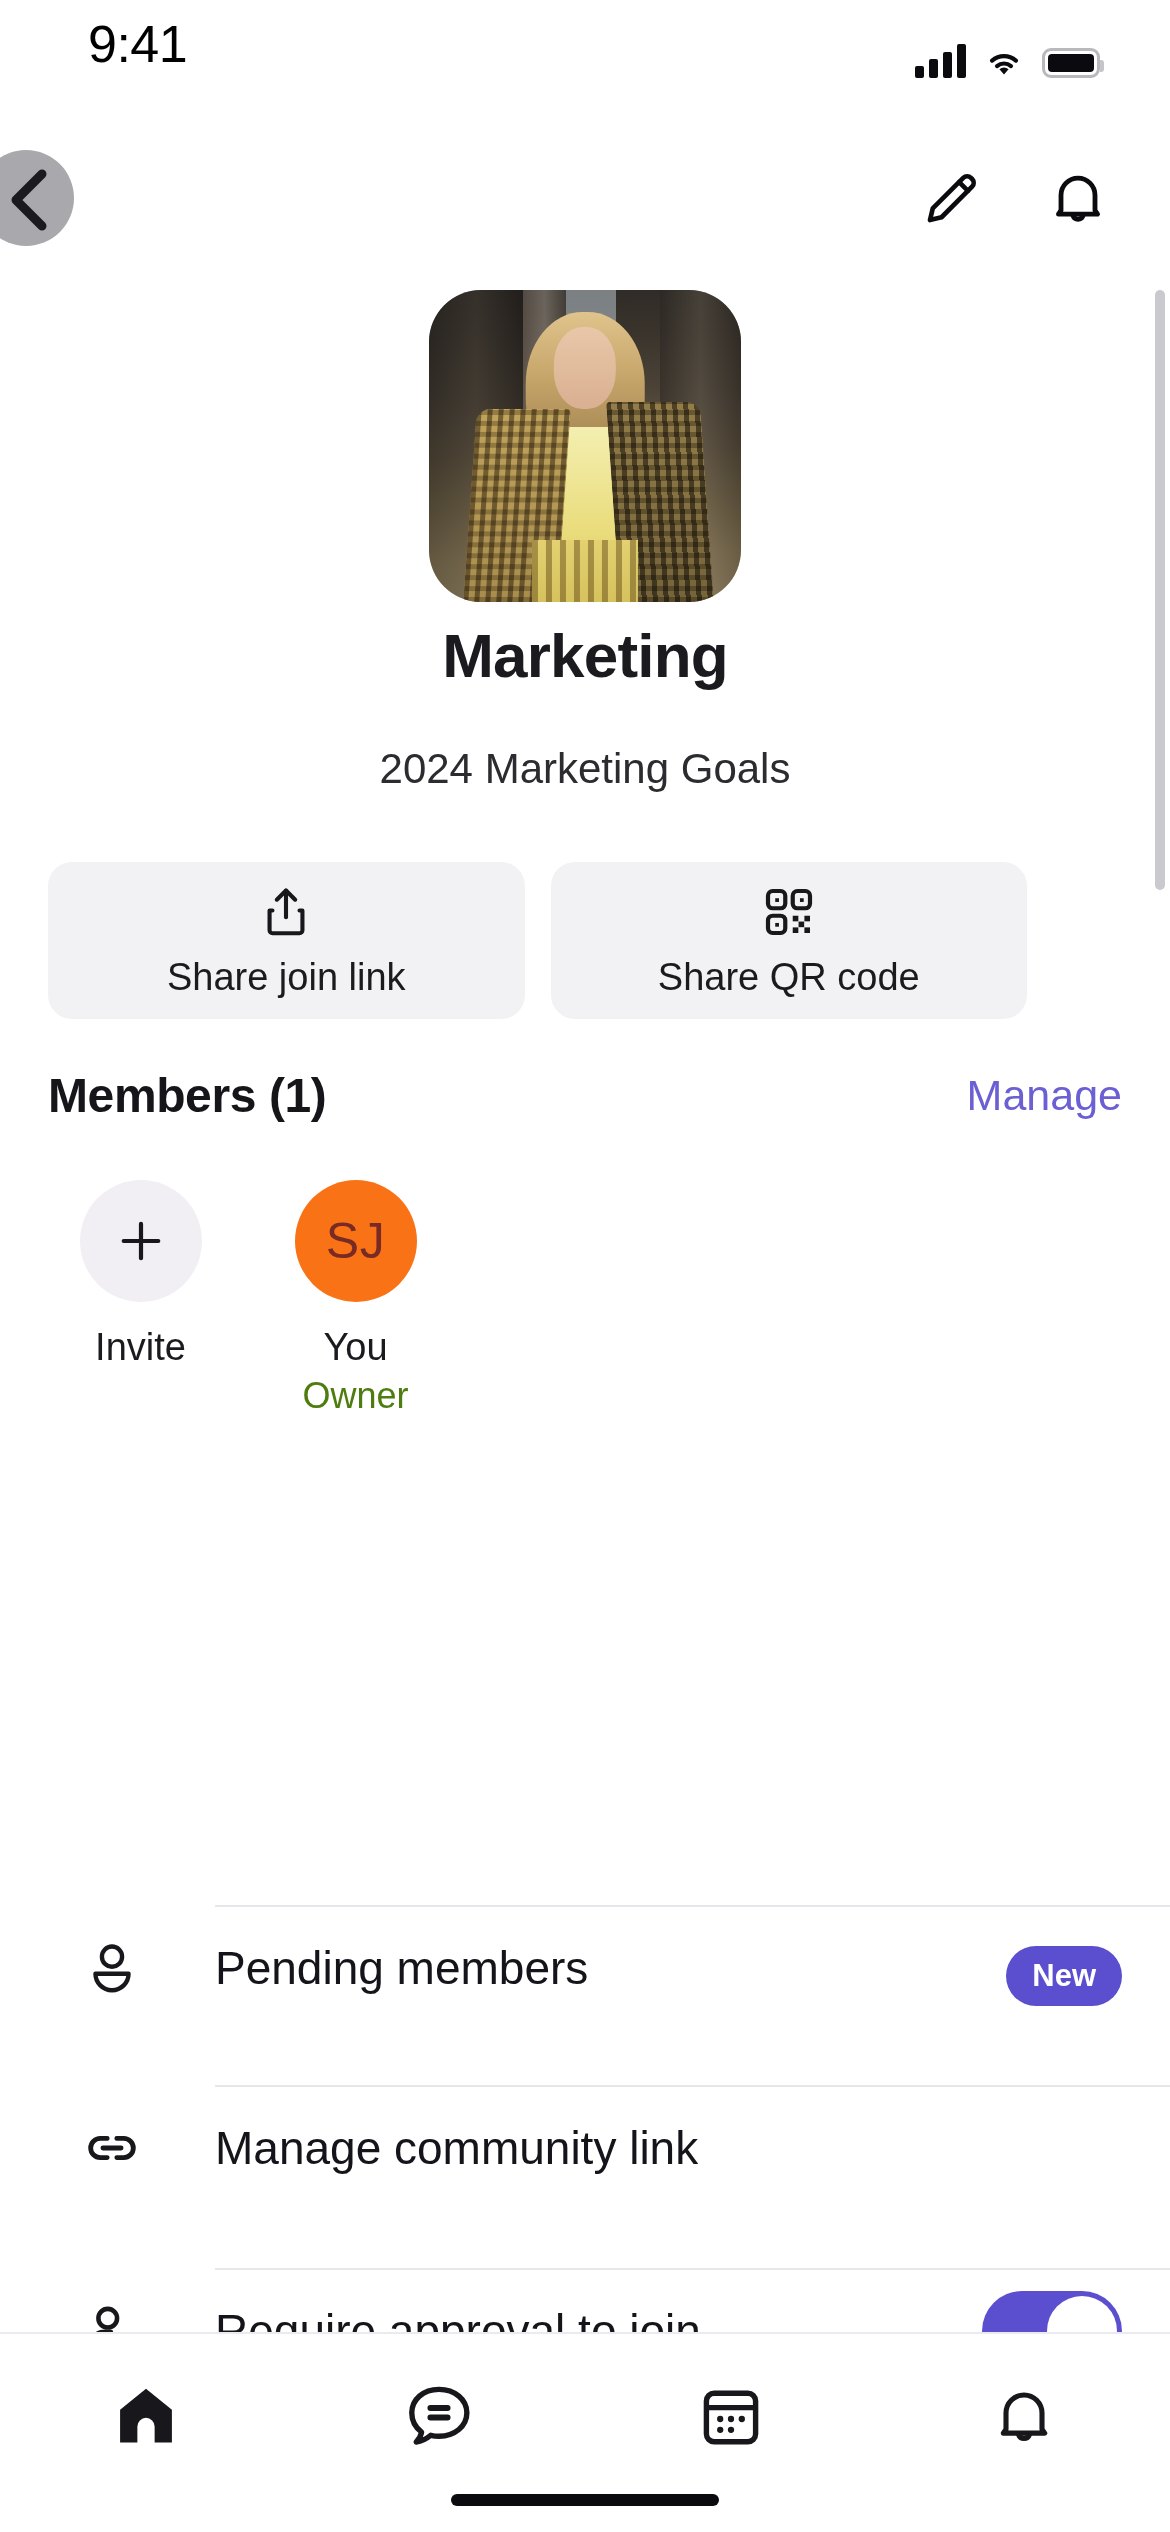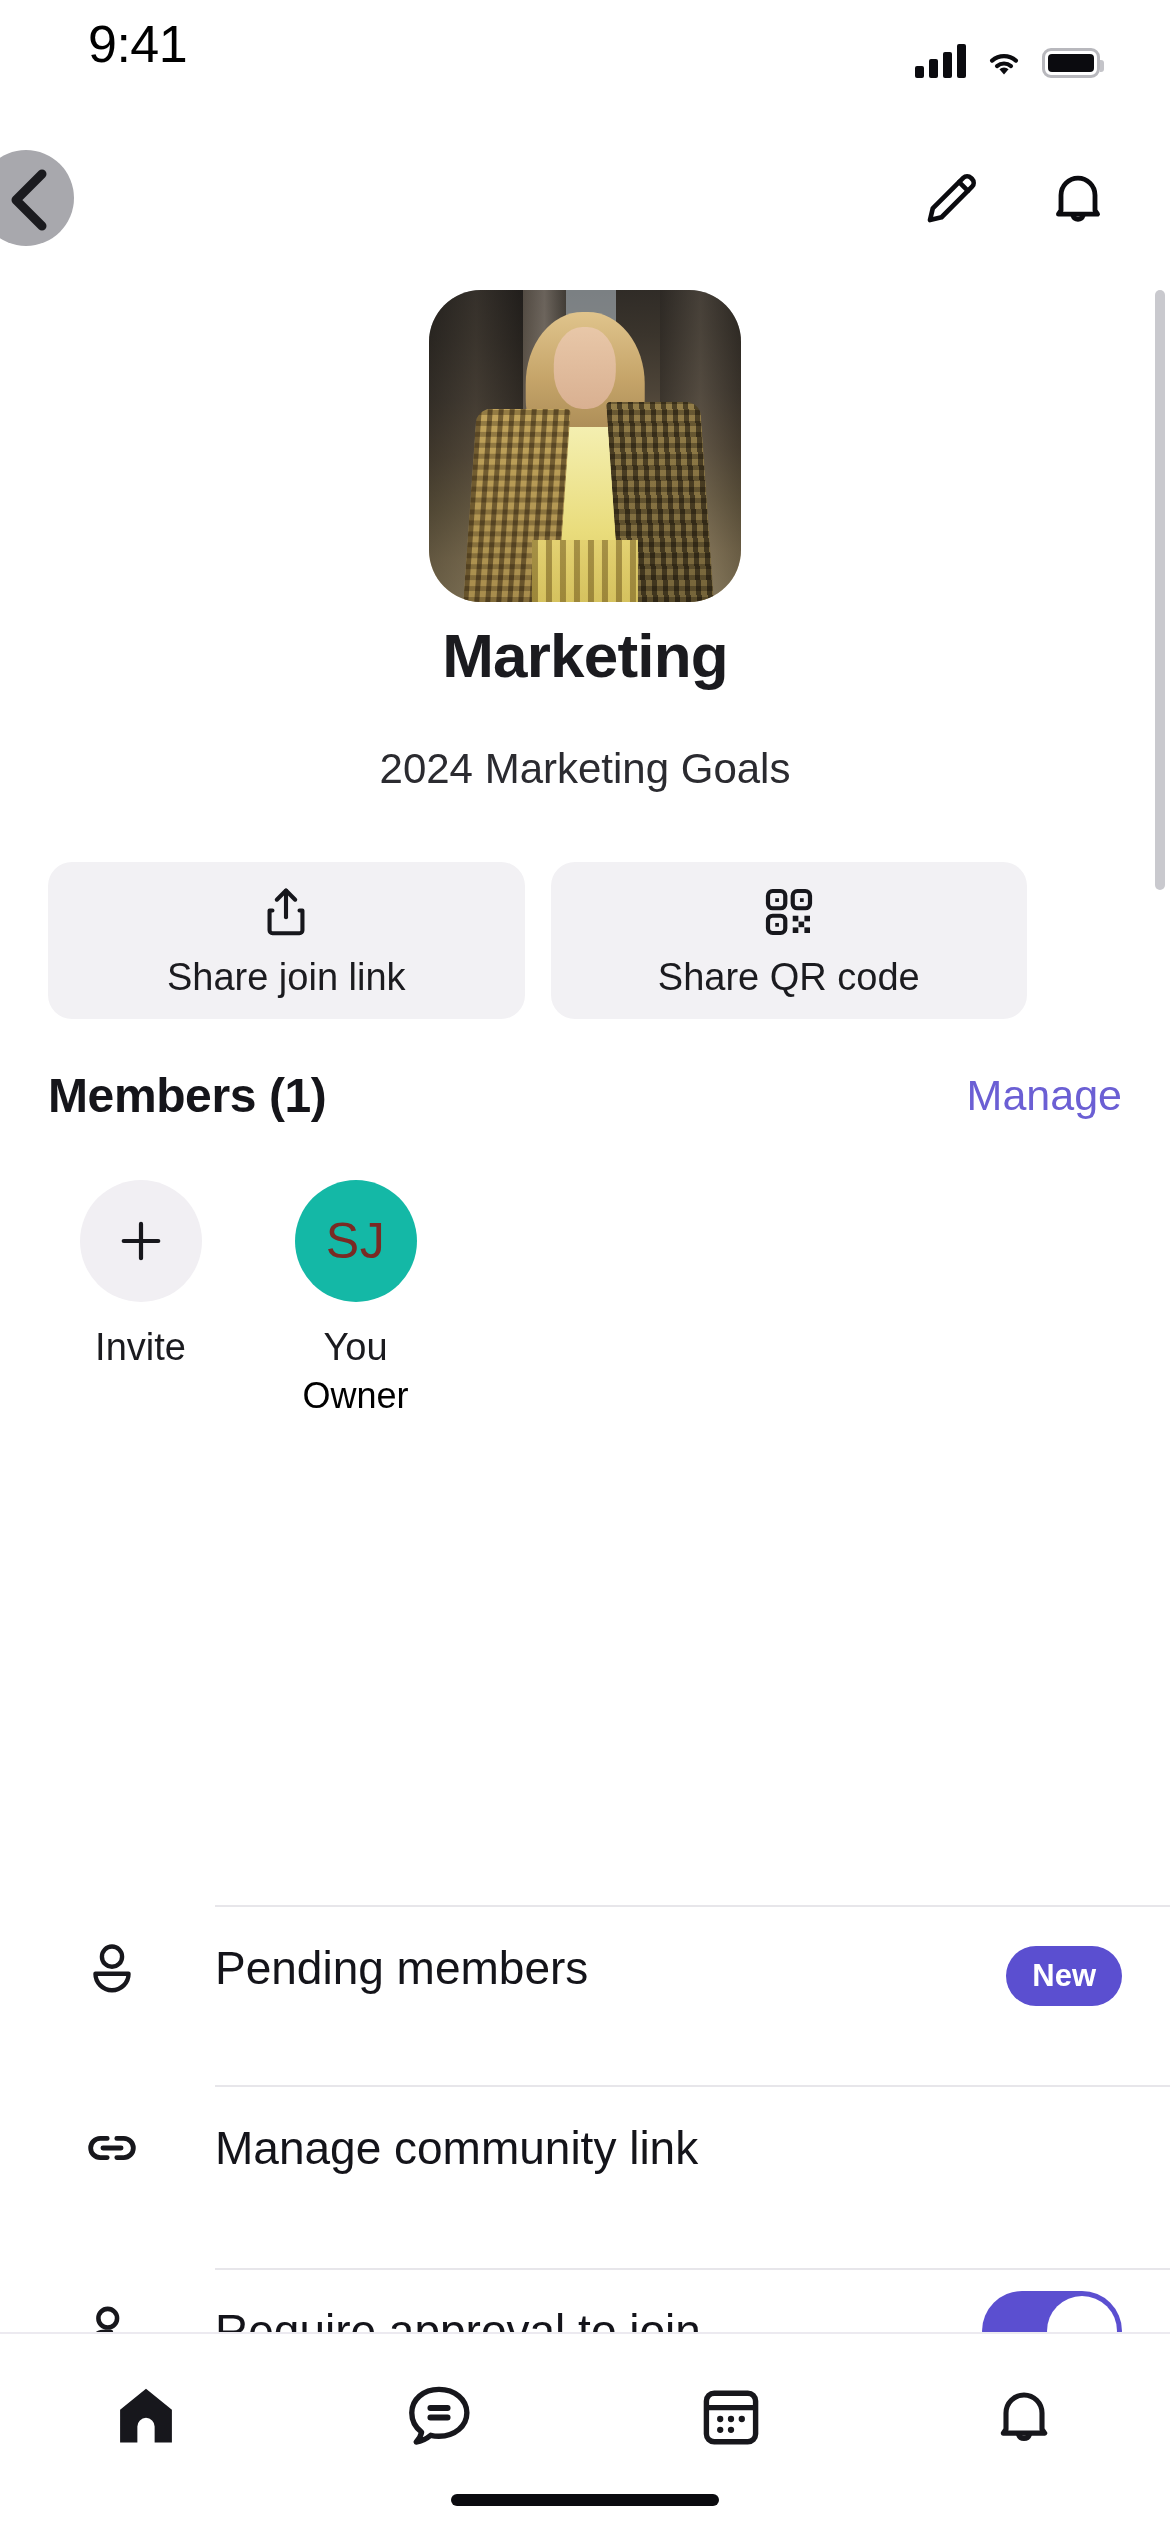--- a/index.html
+++ b/index.html
@@ -109,24 +109,24 @@
   
   .sec-head { position:absolute; left:48px; width:1074px; display:flex; align-items:center; justify-content:space-between; }
   .sec-title { font-size:48px; font-weight:700; color:#15151a; letter-spacing:-0.4px; }
   .sec-action { font-size:43px; color:#6b5fd4; }
   #members-head { top:1068px; }
 
   .member-row { position:absolute; left:48px; top:1180px; display:flex; gap:30px; }
   .member-cell { width:185px; display:flex; flex-direction:column; align-items:center; }
   .m-circle { width:122px; height:122px; border-radius:50%; display:flex; align-items:center; justify-content:center; }
   .m-invite { background:#f1eff3; }
-  .m-sj { background:#14b8a6; }
+  .m-sj { background:#f97316; }
   .m-initials { font-size:50px; color:#7a2a24; letter-spacing:0.5px; }
   .m-name { margin-top:24px; font-size:38px; color:#1b1b1f; }
-  .m-role { margin-top:6px; font-size:36px; color:#000000;text-align:center; }
+  .m-role { margin-top:6px; font-size:36px; color:#4d7c0f;text-align:center; }
 
   
   .list-row {
     position:absolute; left:0; width:1170px; height:126px;
     display:flex; align-items:center;
   }
   .row-divider { position:absolute; left:215px; right:0; top:0; height:2px; background:#e7e6ea; }
   .row-icon { position:absolute; left:64px; width:96px; display:flex; align-items:center; justify-content:center; }
   .row-label { position:absolute; left:215px; font-size:46px; color:#14141a; }
   .badge {

